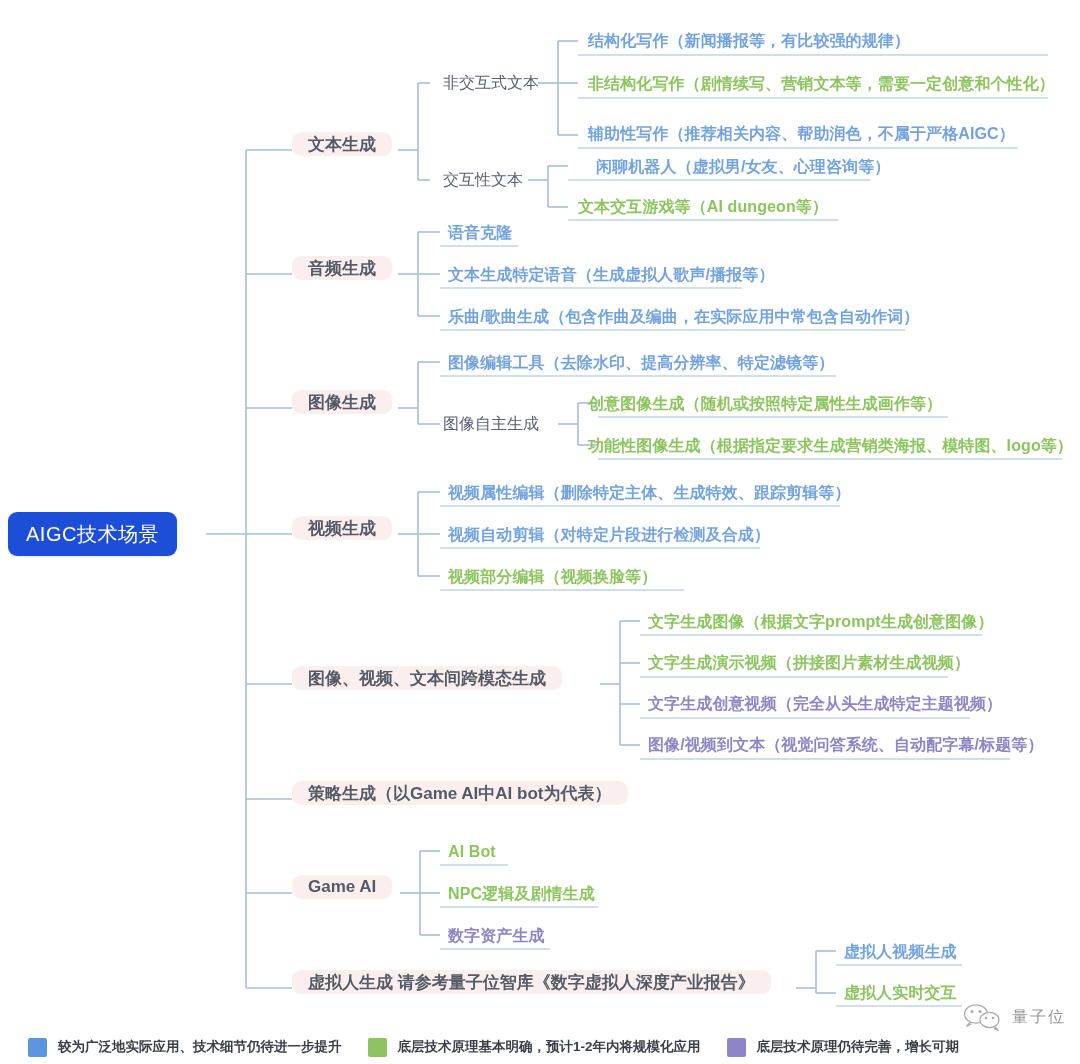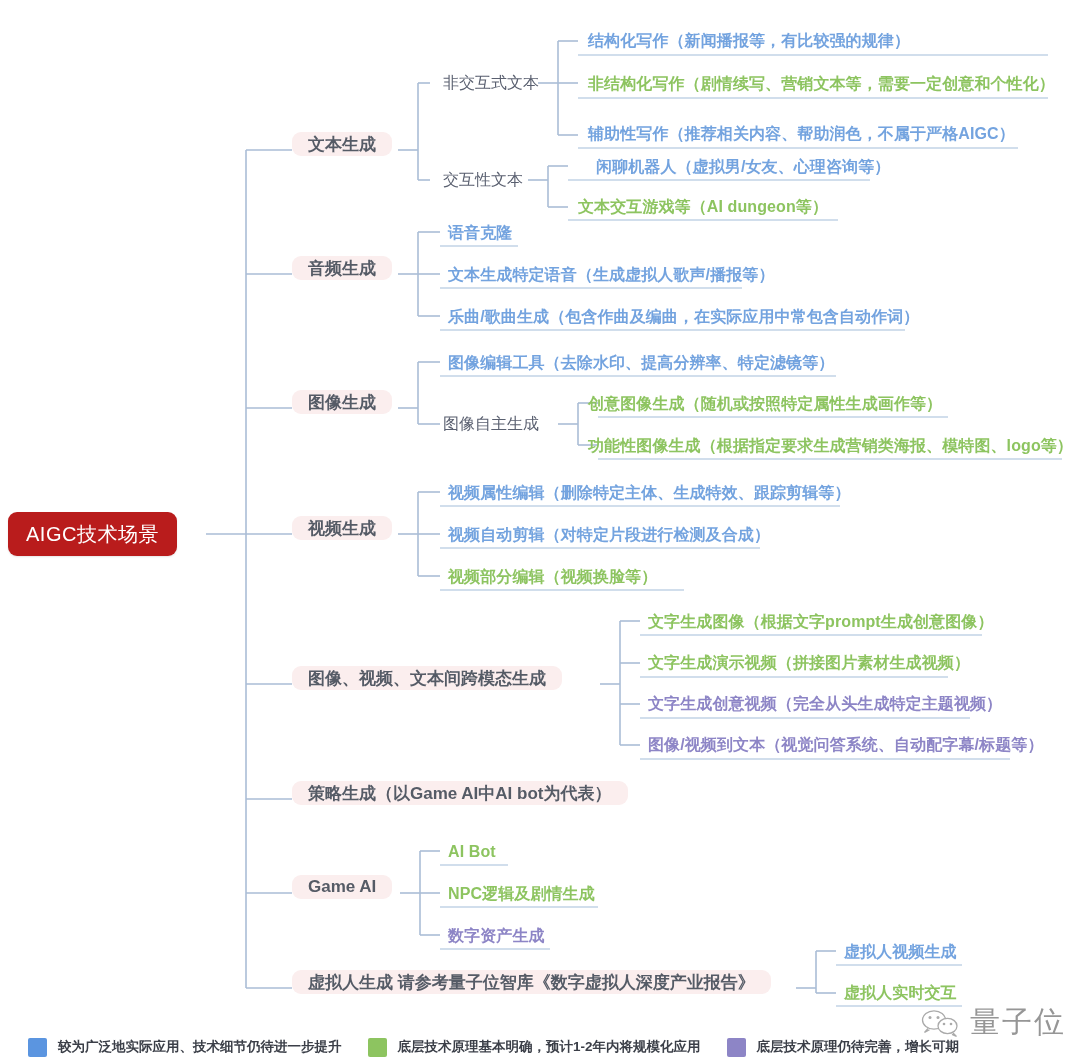--- a/index.html
+++ b/index.html
@@ -34,21 +34,21 @@
   
   .node {
     position: absolute;
     box-sizing: border-box;
     display: flex;
     align-items: center;
     white-space: nowrap;
   }
 
   .root-node {
-    background: #b91c1c;
+    background: #1d4ed8;
     color: #ffffff;
     border-radius: 9px;
     font-size: 20px;
     font-weight: 400;
     letter-spacing: 0.5px;
     padding: 0 18px;
     height: 44px;
     box-shadow: 0 1px 2px rgba(0,0,0,0.10);
   }
 
@@ -116,21 +116,21 @@
   
   #watermark {
     position: absolute;
     right: 14px;
     top: 1002px;
     display: flex;
     align-items: center;
     opacity: 0.72;
   }
   #watermark .wm-text {
-    font-size: 30px;
+    font-size: 16px;
     color: #6e6e6e;
     letter-spacing: 2px;
     margin-left: 7px;
     font-weight: 300;
   }
 </style>
 </head>
 <body>
 
 <div id="canvas">

